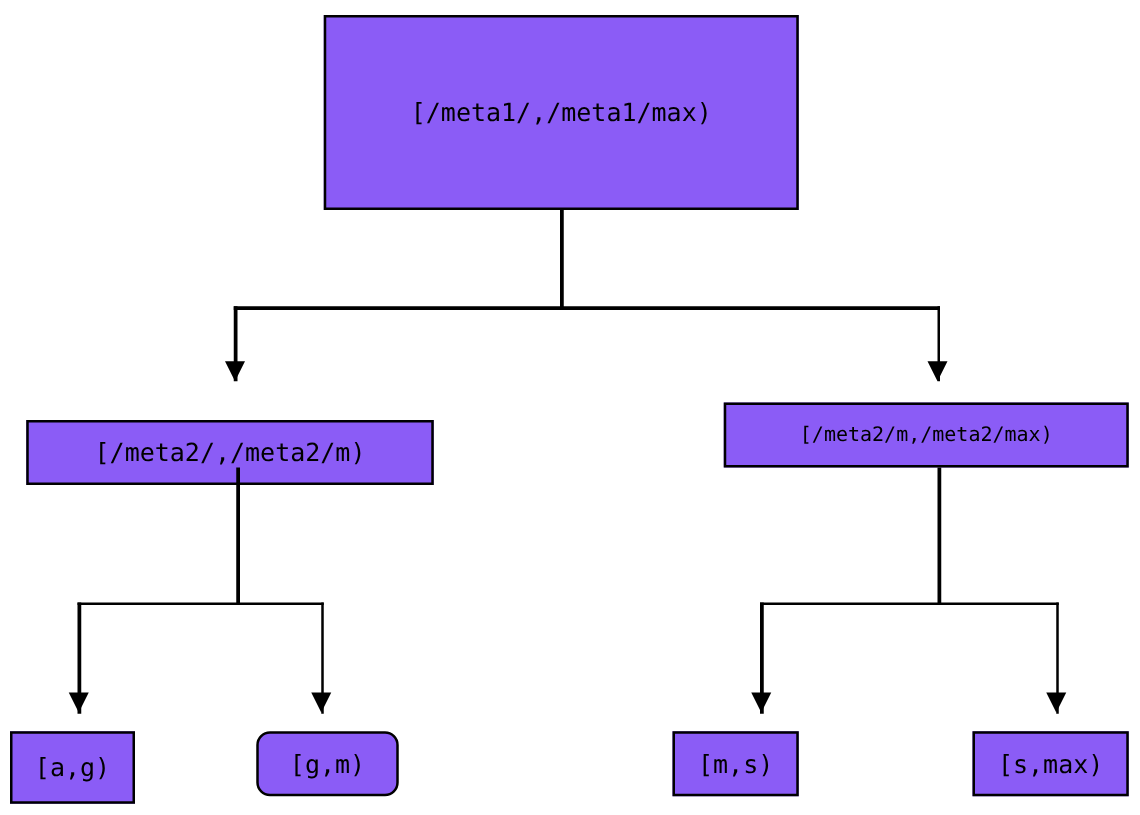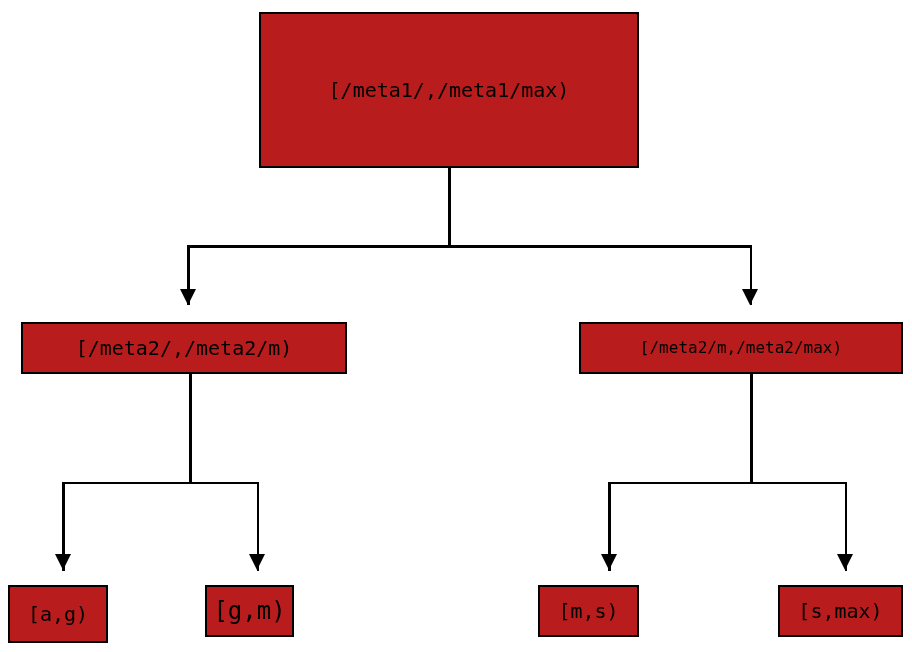--- a/index.html
+++ b/index.html
@@ -12,21 +12,21 @@
     width: 912px;
     height: 652px;
     background: #ffffff;
     overflow: hidden;
     font-family: "DejaVu Sans Mono", "Liberation Mono", monospace;
   }
   .node {
     position: absolute;
     box-sizing: border-box;
     border: 2.5px solid #000000;
-    background: #b91c1c;
+    background: #8b5cf6;
     display: flex;
     align-items: center;
     justify-content: center;
     color: #000000;
     letter-spacing: 0px;
     white-space: pre;
   }
   .node-label {
     display: block;
     line-height: 1;
@@ -35,21 +35,21 @@
   #node-root {
     left: 259px;
     top: 12px;
     width: 380px;
     height: 156px;
     font-size: 20px;
   }
   
   #node-mid-left {
     left: 21px;
-    top: 322px;
+    top: 336px;
     width: 326px;
     height: 52px;
     font-size: 20px;
   }
   #node-mid-right {
     left: 579px;
     top: 322px;
     width: 324px;
     height: 52px;
     font-size: 16px;
@@ -58,23 +58,24 @@
   #node-leaf-ag {
     left: 8px;
     top: 585px;
     width: 100px;
     height: 58px;
     font-size: 20px;
   }
   #node-leaf-gm {
     left: 205px;
     top: 585px;
-    width: 89px;
+    width: 114px;
     height: 52px;
-    font-size: 24px;
+    font-size: 20px;
+    border-radius: 11px;
   }
   #node-leaf-ms {
     left: 538px;
     top: 585px;
     width: 101px;
     height: 52px;
     font-size: 20px;
   }
   #node-leaf-smax {
     left: 778px;

